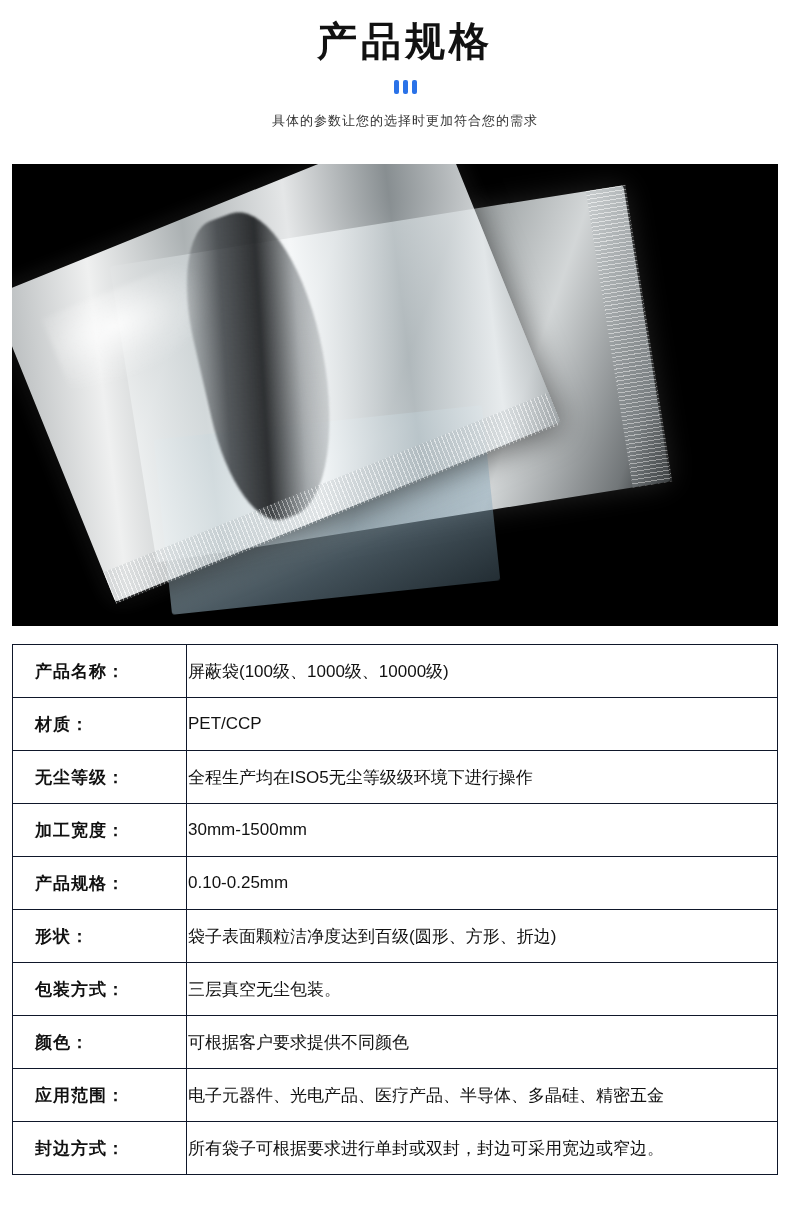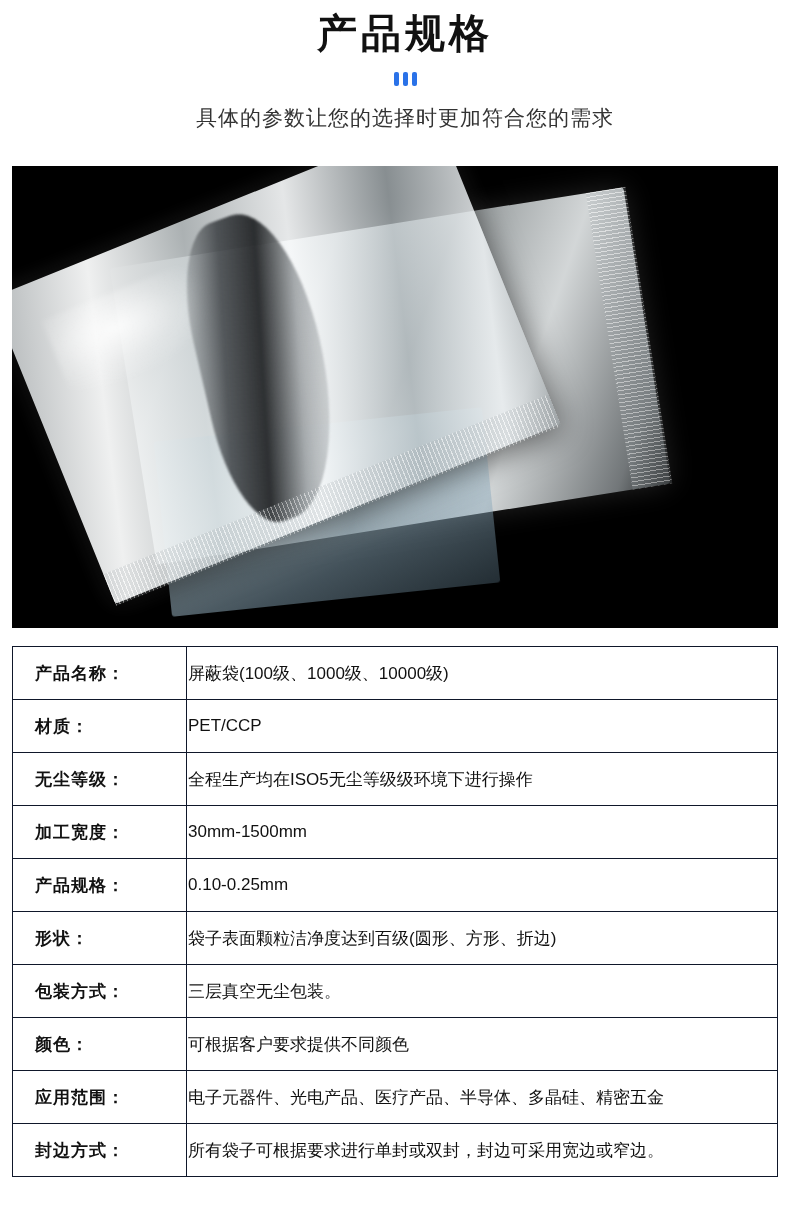--- a/index.html
+++ b/index.html
@@ -15,21 +15,21 @@
     overflow: hidden;
   }
   .page {
     width: 790px;
     height: 1223px;
     position: relative;
   }
 
   
   .header {
-    padding-top: 8px;
+    padding-top: 16px;
     text-align: center;
     margin-left: 20px;
   }
   .title {
     font-size: 40px;
     font-weight: bold;
     letter-spacing: 4px;
     color: #111111;
     line-height: 1.25;
   }
@@ -42,21 +42,21 @@
   }
   .dots span {
     display: block;
     width: 5px;
     height: 14px;
     background: #2a72e8;
     border-radius: 2px;
   }
   .subtitle {
     margin-top: 18px;
-    font-size: 21px;
+    font-size: 13px;
     color: #333333;
     letter-spacing: 1px;
   }
 
   
   .photo-wrap {
     margin: 34px 12px 0 12px;
     width: 766px;
     height: 462px;
     background: #000000;

